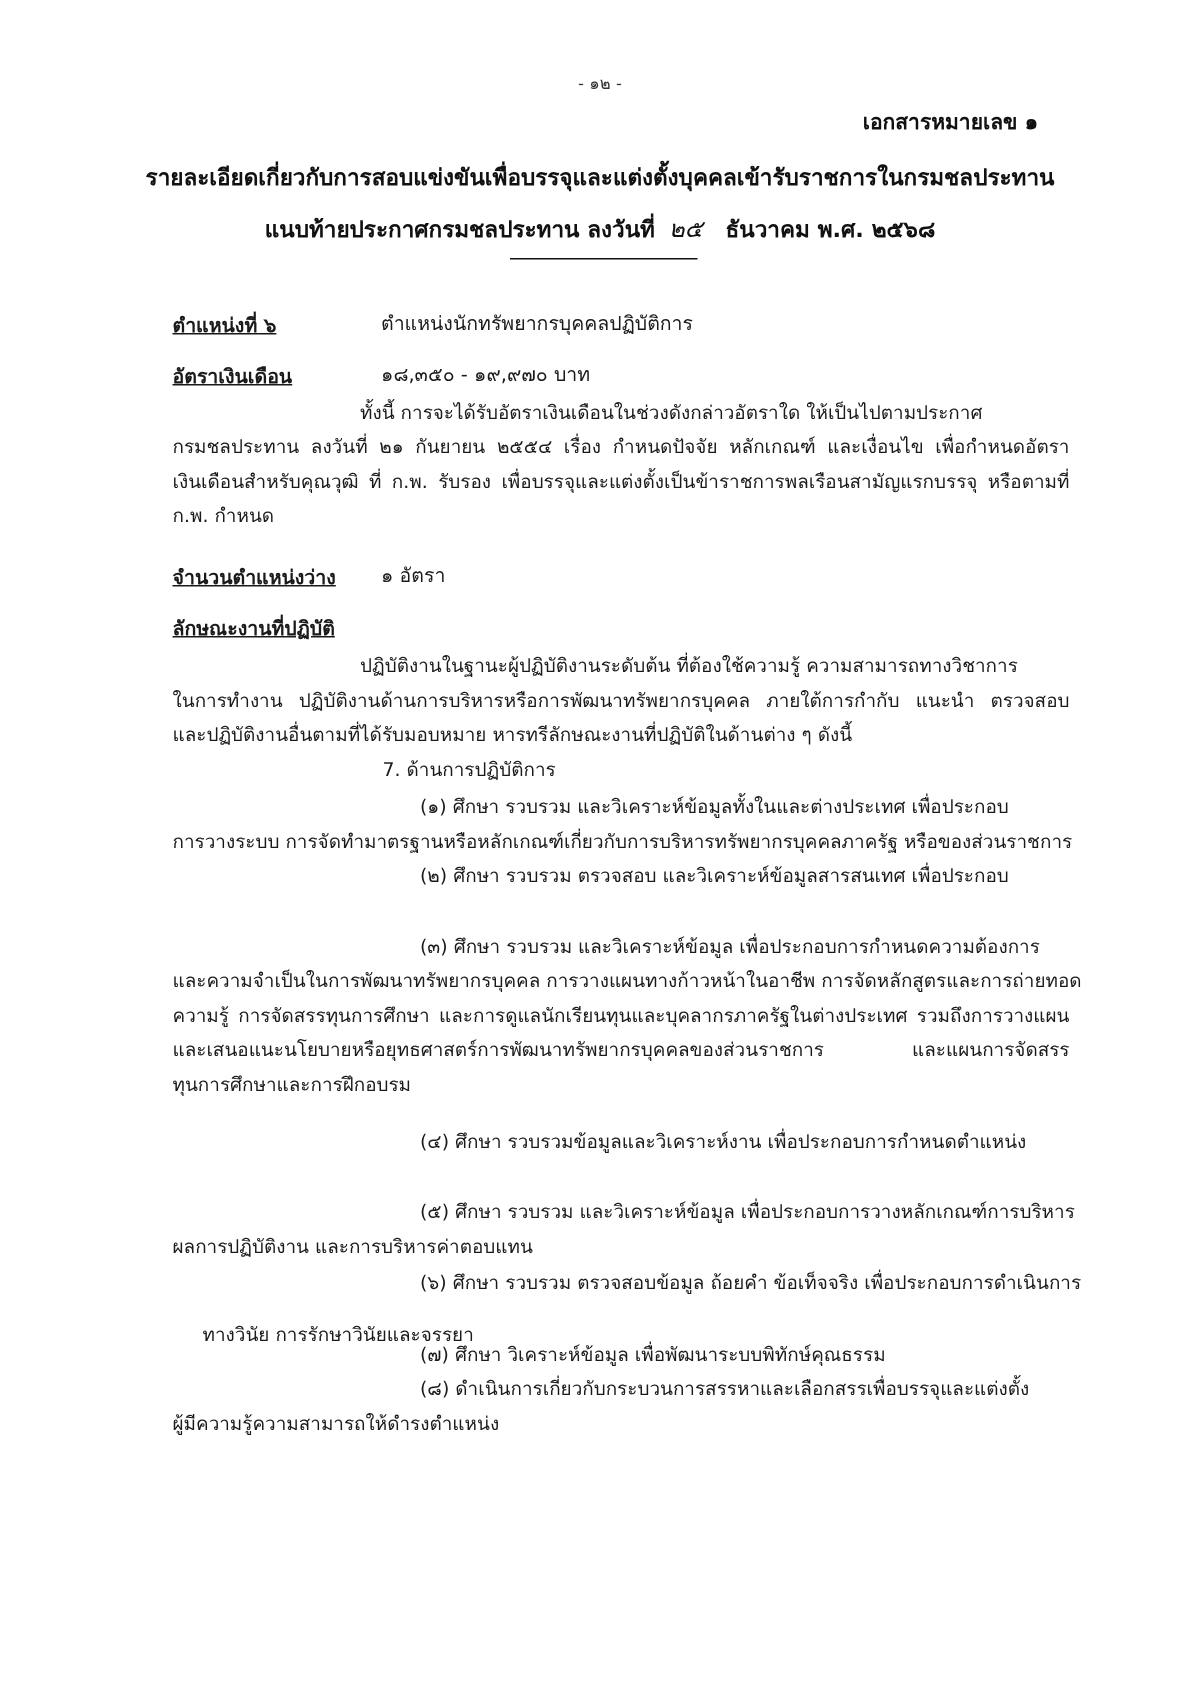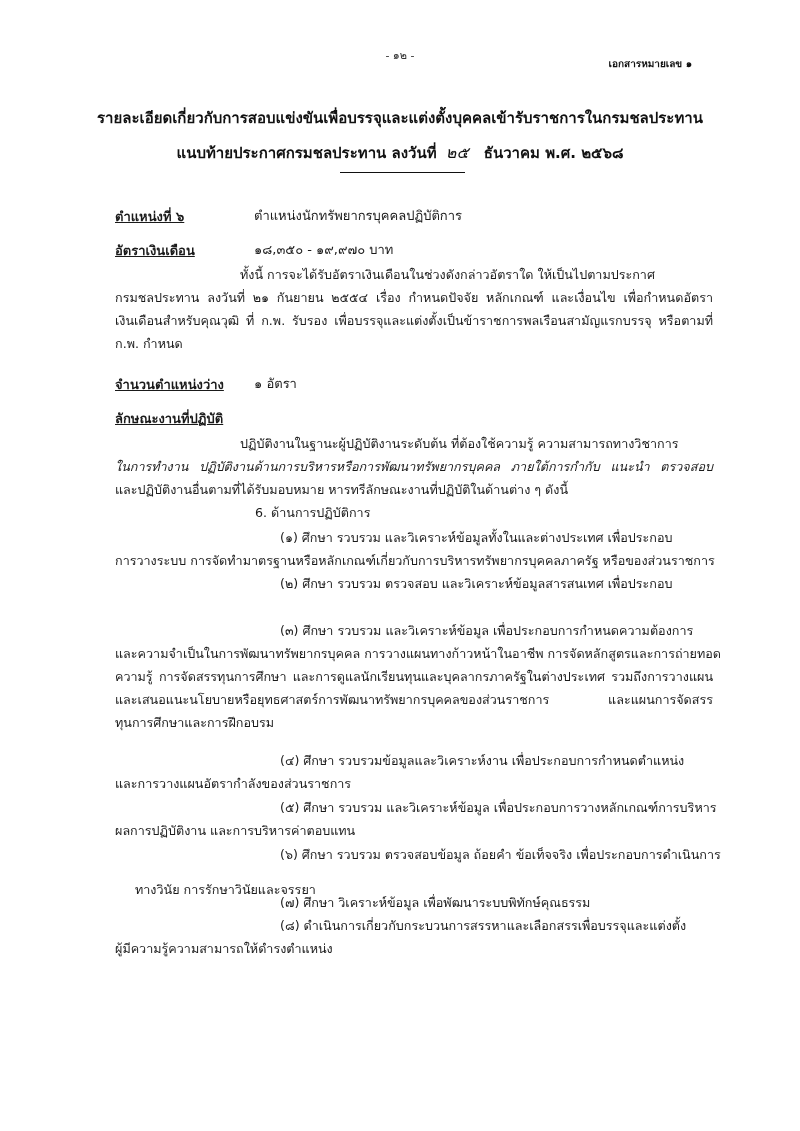--- a/index.html
+++ b/index.html
@@ -24,23 +24,23 @@
     .page-number {
       position: absolute;
       top: 46px;
       left: 0; width: 800px;
       text-align: center;
       font-size: 11px;
       color: #333;
     }
     .doc-ref {
       position: absolute;
-      top: 56px;
+      top: 70px;
       right: 108px;
-      font-size: 10px;
+      font-size: 14px;
       font-weight: bold;
       color: #111;
       margin-left: 16px;
     }
     .title {
       position: absolute;
       left: 0; width: 800px;
       text-align: center;
       font-size: 15px;
       font-weight: bold;
@@ -121,37 +121,36 @@
   <div class="line justify" style="top:290px;">กรมชลประทาน ลงวันที่ ๒๑ กันยายน ๒๕๕๔  เรื่อง กำหนดปัจจัย หลักเกณฑ์ และเงื่อนไข เพื่อกำหนดอัตรา</div>
   <div class="line justify" style="top:313px;">เงินเดือนสำหรับคุณวุฒิ ที่ ก.พ. รับรอง เพื่อบรรจุและแต่งตั้งเป็นข้าราชการพลเรือนสามัญแรกบรรจุ หรือตามที่</div>
   <div class="line" style="top:336px;">ก.พ. กำหนด</div>
 
   <div class="label" style="top:374px;">จำนวนตำแหน่งว่าง</div>
   <div class="value" style="top:373px; left:254px;">๑  อัตรา</div>
 
   <div class="label" style="top:408px;">ลักษณะงานที่ปฏิบัติ</div>
 
   <div class="line ind1" style="top:436px;">ปฏิบัติงานในฐานะผู้ปฏิบัติงานระดับต้น ที่ต้องใช้ความรู้ ความสามารถทางวิชาการ</div>
-  <div class="line justify" style="top:459px;font-style:italic;">ในการทำงาน ปฏิบัติงานด้านการบริหารหรือการพัฒนาทรัพยากรบุคคล ภายใต้การกำกับ แนะนำ ตรวจสอบ</div>
+  <div class="line justify" style="top:459px;">ในการทำงาน ปฏิบัติงานด้านการบริหารหรือการพัฒนาทรัพยากรบุคคล ภายใต้การกำกับ แนะนำ ตรวจสอบ</div>
   <div class="line" style="top:482px;">และปฏิบัติงานอื่นตามที่ได้รับมอบหมาย หารทรีลักษณะงานที่ปฏิบัติในด้านต่าง ๆ ดังนี้</div>
-  <div class="line ind2" style="top:505px;">6. ด้านการปฏิบัติการ</div>
+  <div class="line ind2" style="top:505px;">7. ด้านการปฏิบัติการ</div>
 
   <div class="line ind3" style="top:530px;">(๑) ศึกษา รวบรวม และวิเคราะห์ข้อมูลทั้งในและต่างประเทศ เพื่อประกอบ</div>
   <div class="line" style="top:553px;">การวางระบบ การจัดทำมาตรฐานหรือหลักเกณฑ์เกี่ยวกับการบริหารทรัพยากรบุคคลภาครัฐ หรือของส่วนราชการ</div>
 
   <div class="line ind3" style="top:576px;">(๒) ศึกษา รวบรวม ตรวจสอบ และวิเคราะห์ข้อมูลสารสนเทศ เพื่อประกอบ</div>
 
   <div class="line ind3" style="top:623px;">(๓) ศึกษา รวบรวม และวิเคราะห์ข้อมูล เพื่อประกอบการกำหนดความต้องการ</div>
   <div class="line justify" style="top:646px;">และความจำเป็นในการพัฒนาทรัพยากรบุคคล การวางแผนทางก้าวหน้าในอาชีพ การจัดหลักสูตรและการถ่ายทอด</div>
   <div class="line justify" style="top:669px;">ความรู้ การจัดสรรทุนการศึกษา และการดูแลนักเรียนทุนและบุคลากรภาครัฐในต่างประเทศ รวมถึงการวางแผน</div>
   <div class="line justify" style="top:692px;">และเสนอแนะนโยบายหรือยุทธศาสตร์การพัฒนาทรัพยากรบุคคลของส่วนราชการ และแผนการจัดสรร</div>
   <div class="line" style="top:715px;">ทุนการศึกษาและการฝึกอบรม</div>
 
   <div class="line ind3" style="top:753px;">(๔) ศึกษา รวบรวมข้อมูลและวิเคราะห์งาน เพื่อประกอบการกำหนดตำแหน่ง</div>
-  <div class="line" style="top:776px;">และการวางแผนอัตรากำลังของส่วนราชการ</div>
 
   <div class="line ind3" style="top:800px;">(๕) ศึกษา รวบรวม และวิเคราะห์ข้อมูล เพื่อประกอบการวางหลักเกณฑ์การบริหาร</div>
   <div class="line" style="top:823px;">ผลการปฏิบัติงาน และการบริหารค่าตอบแทน</div>
 
   <div class="line ind3" style="top:847px;">(๖) ศึกษา รวบรวม ตรวจสอบข้อมูล ถ้อยคำ ข้อเท็จจริง เพื่อประกอบการดำเนินการ</div>
   <div class="line" style="top:882px;margin-left:20px;">ทางวินัย การรักษาวินัยและจรรยา</div>
 
   <div class="line ind3" style="top:895px;">(๗) ศึกษา วิเคราะห์ข้อมูล เพื่อพัฒนาระบบพิทักษ์คุณธรรม</div>
 
   <div class="line ind3" style="top:918px;">(๘) ดำเนินการเกี่ยวกับกระบวนการสรรหาและเลือกสรรเพื่อบรรจุและแต่งตั้ง</div>

